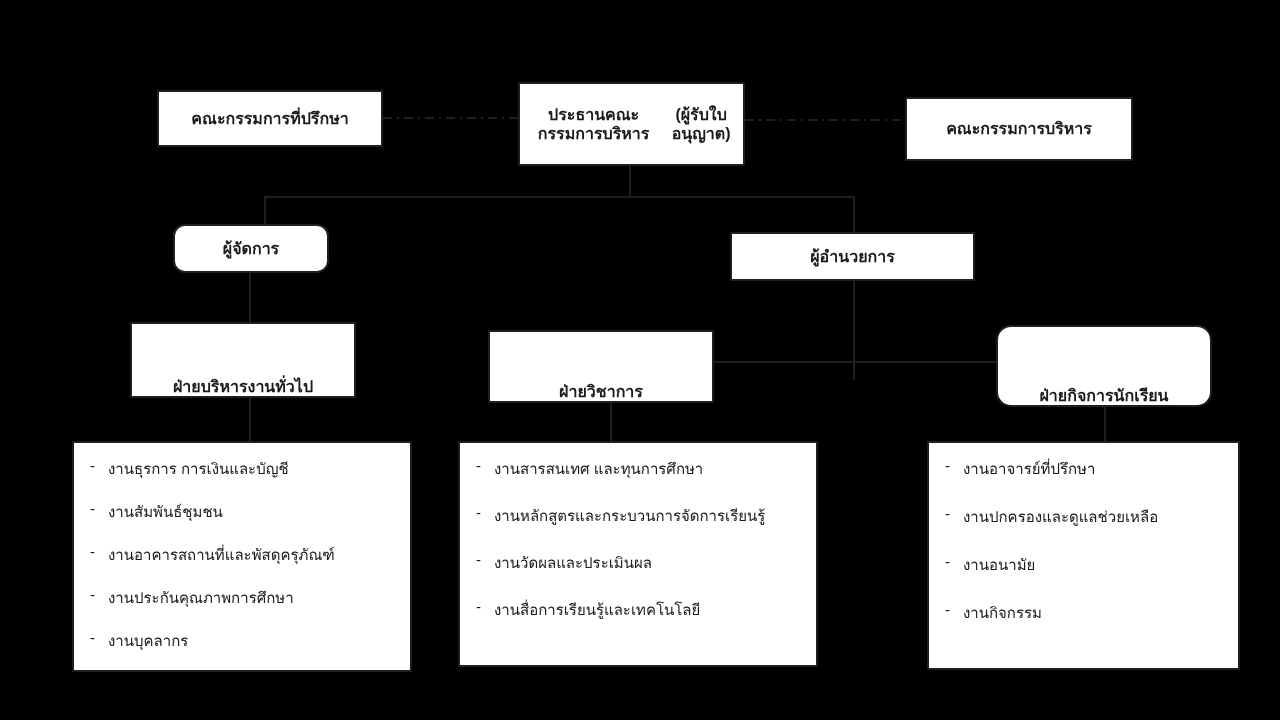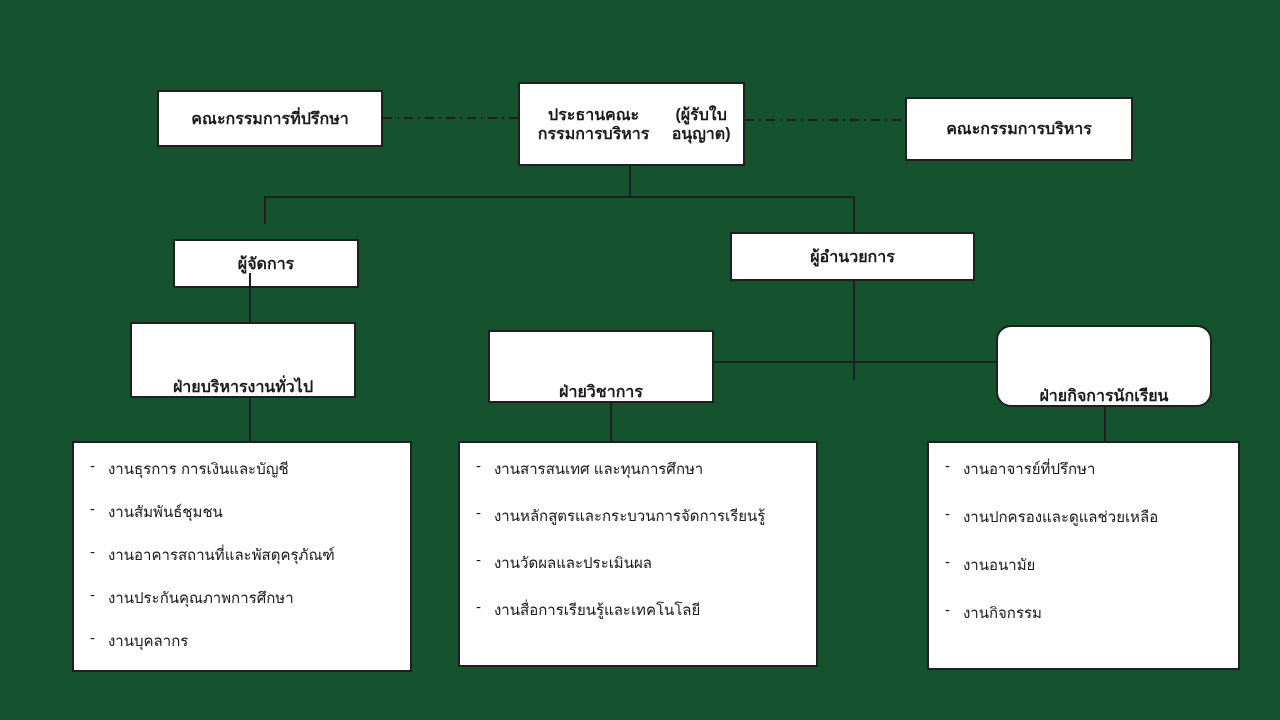--- a/index.html
+++ b/index.html
@@ -3,41 +3,41 @@
 <meta charset="utf-8">
 <style>
   * { margin: 0; padding: 0; box-sizing: border-box; }
   html, body {
     width: 1280px; height: 720px;
     background: #ffffff;
     font-family: "Liberation Sans", "DejaVu Sans", sans-serif;
     color: #1a1a1a;
     overflow: hidden;
   }
-  .canvas { position: relative; width: 1280px; height: 720px; background: #14532d; }
+  .canvas { position: relative; width: 1280px; height: 720px; background: #000000; }
 
   .node {
     position: absolute;
     border: 2px solid #1f1f1f;
     background: #ffffff;
     display: flex;
     align-items: center;
     justify-content: center;
     text-align: center;
     font-size: 16px;
     font-weight: bold;
     line-height: 1.2;
   }
   .node.top-align { align-items: flex-end; padding-top: 16px; }
 
   .advisory   { left: 157px; top: 90px;  width: 226px; height: 57px; }
   .chairman   { left: 518px; top: 82px;  width: 227px; height: 84px;
                 justify-content: space-evenly; padding: 6px 4px; }
   .executive  { left: 905px; top: 97px;  width: 228px; height: 64px; }
-  .manager    { left: 173px; top: 239px; width: 186px; height: 49px; }
+  .manager    { left: 173px; top: 224px; width: 156px; height: 49px; border-radius: 12px; }
   .director   { left: 730px; top: 232px; width: 245px; height: 49px; }
   .dept-general { left: 130px; top: 322px; width: 226px; height: 76px; }
   .dept-academic{ left: 488px; top: 330px; width: 226px; height: 73px; }
   .dept-student { left: 996px; top: 325px; width: 216px; height: 82px; border-radius: 15px; }
 
   .listbox {
     position: absolute;
     border: 2px solid #1f1f1f;
     background: #ffffff;
     padding: 14px 8px 0 16px;

